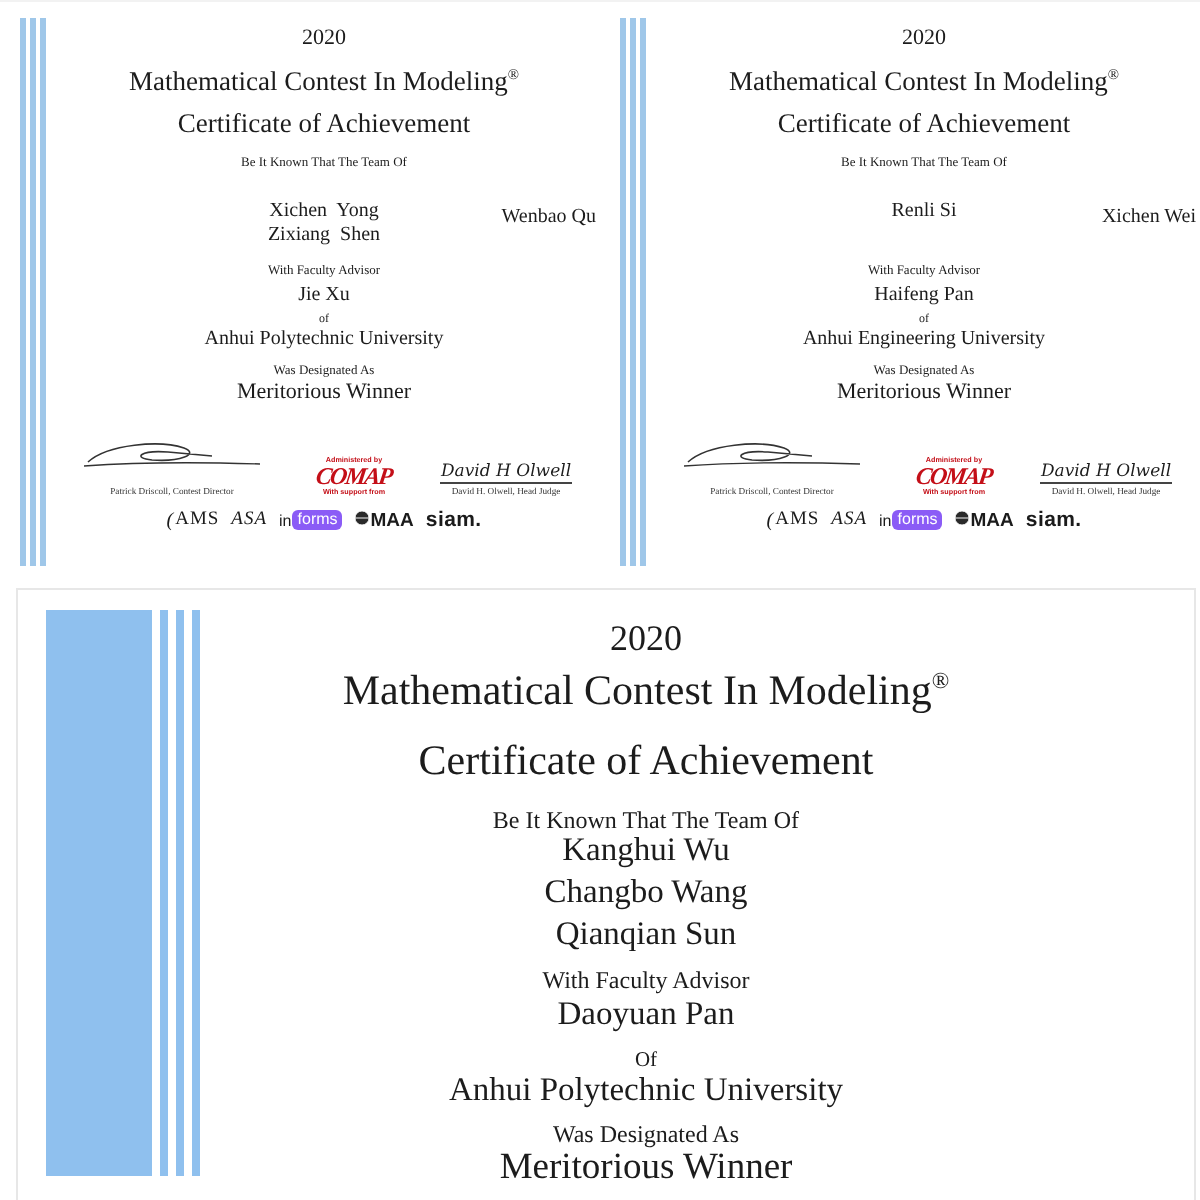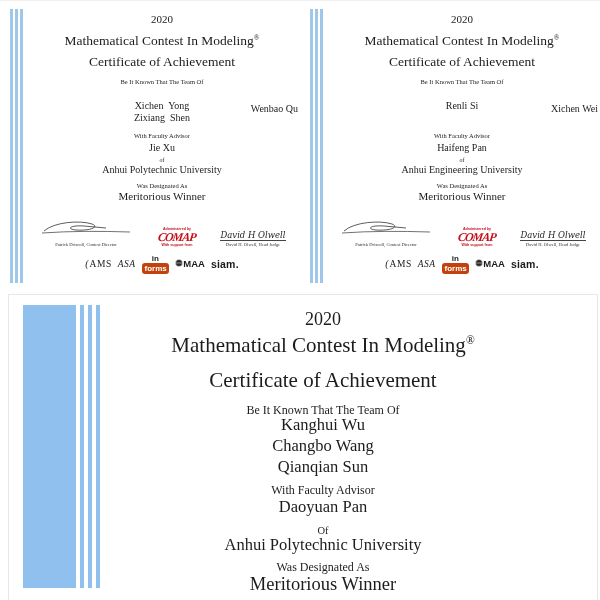--- a/index.html
+++ b/index.html
@@ -47,22 +47,22 @@
   .red-tiny { font-size: 3.6px; font-weight: bold; color: #c40f18; font-family: "Liberation Sans", sans-serif; white-space: nowrap; }
   .comap { font-size: 12px; font-weight: bold; font-style: italic; color: #c40f18; line-height: 1; letter-spacing: -1px; transform: skewX(-8deg); }
   .script-name { font-family: "DejaVu Serif", serif; font-style: italic; font-size: 8.5px; line-height: 1; white-space: nowrap; }
 
   
   .logos-row { position: absolute; top: 253px; left: 26px; width: 272px; display: flex; justify-content: center; align-items: center; gap: 6px; }
   .logo { display: inline-flex; align-items: center; font-family: "Liberation Sans", sans-serif; color: #1b1b1b; }
   .logo-ams { font-family: "Liberation Serif", serif; font-size: 9.5px; letter-spacing: 0.5px; }
   .ams-paren { font-style: italic; font-size: 10px; margin-right: 0.5px; }
   .logo-asa { font-family: "Liberation Serif", serif; font-size: 9.5px; font-style: italic; letter-spacing: 0.5px; }
-  .logo-informs { font-size: 8px; font-weight: bold; flex-direction: column; }
-  .informs-box { background: #c2410c; color: #fff; border-radius: 3px; padding: 0.5px 2.5px 1px 2.5px; margin-left: 0.5px; }
+  .logo-informs { font-size: 8px; font-weight: normal; }
+  .informs-box { background: #8b5cf6; color: #fff; border-radius: 3px; padding: 0.5px 2.5px 1px 2.5px; margin-left: 0.5px; }
   .logo-maa { font-size: 9.5px; font-weight: bold; gap: 0; }
   .logo-siam { font-size: 10.5px; font-weight: bold; letter-spacing: 0.2px; }
 
   
   .cert-large { position: absolute; left: 8px; top: 294px; width: 590px; height: 306px; background: #fff;
                 border-top: 1px solid #e7e7e7; border-left: 1px solid #e7e7e7; border-right: 1px solid #e7e7e7; }
   .cert-large .band-wide { position: absolute; left: 14px; top: 10px; width: 53px; height: 283px; }
   .cert-large .band-thin { position: absolute; top: 10px; height: 283px; width: 4px; }
   .cert-large .t1 { left: 71px; }
   .cert-large .t2 { left: 79px; }

